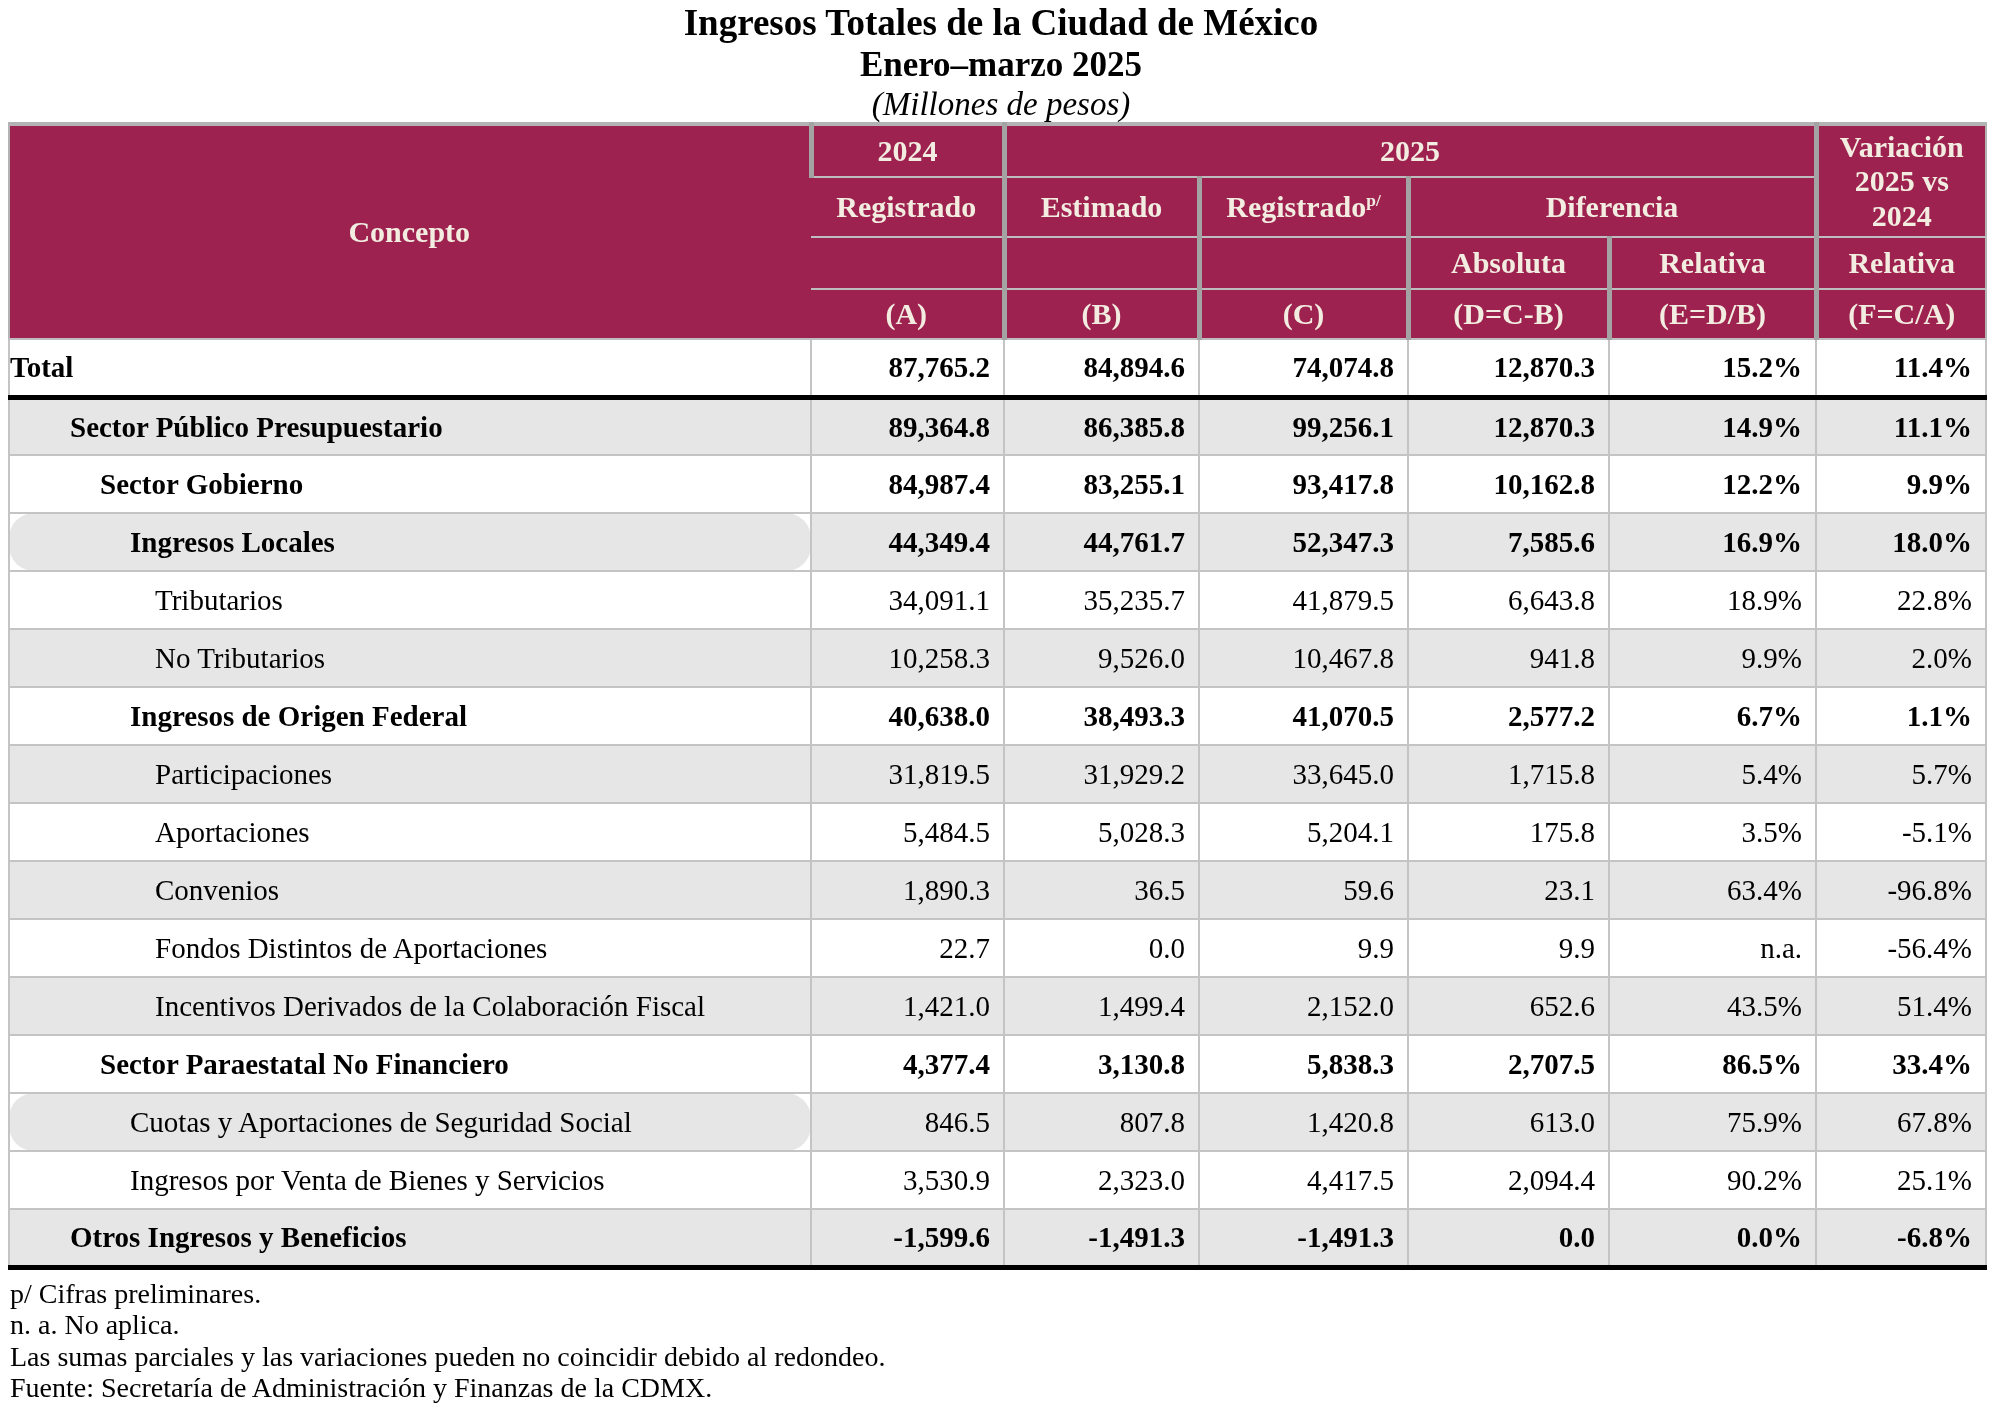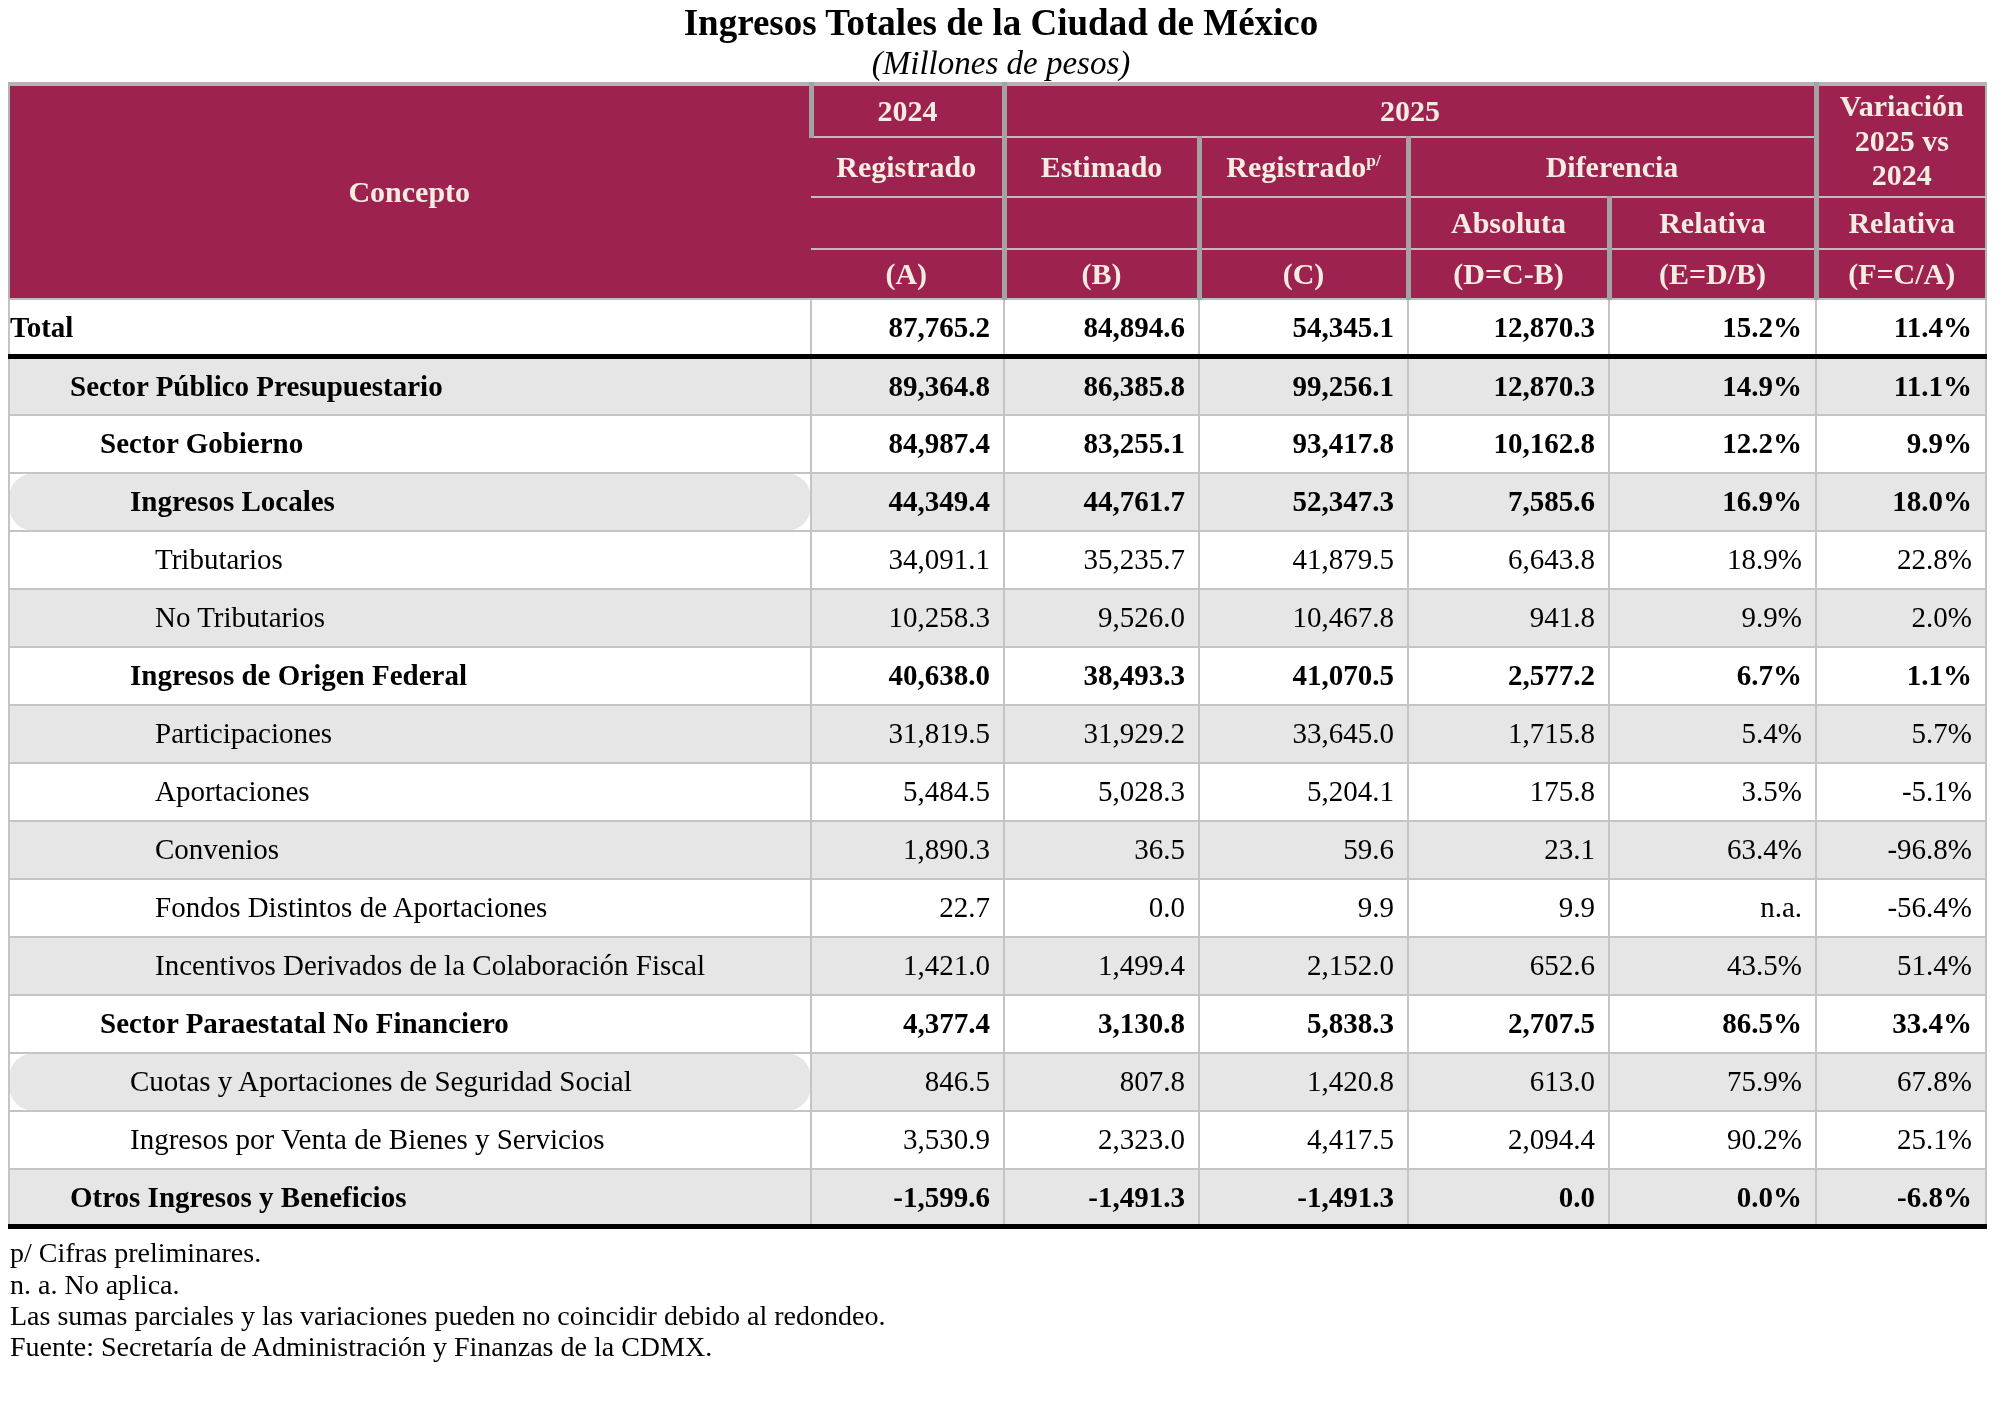--- a/index.html
+++ b/index.html
@@ -89,20 +89,21 @@
   .footnotes { margin: 8px 0 0 10px; }
   .footnote { font-size: 28px; line-height: 1.12; }
 </style>
 </head>
 <body>
 
 <div class="page">
 
   <div class="title-block">
     <div class="title-line1">Ingresos Totales de la Ciudad de México</div>
+    <div class="title-line2">Enero–marzo 2025</div>
     <div class="title-line3">(Millones de pesos)</div>
   </div>
 
   <table class="report">
     <colgroup>
       <col class="c-concepto">
         <col class="c-a">
         <col class="c-b">
         <col class="c-c">
       <col class="c-d">
@@ -137,21 +138,21 @@
         <th>(D=C-B)</th>
         <th>(E=D/B)</th>
         <th>(F=C/A)</th>
       </tr>
     </thead>
     <tbody id="table-body">
         <tr class="total-row bold">
           <td class="label lvl0">Total</td>
           <td class="num">87,765.2</td>
           <td class="num">84,894.6</td>
-          <td class="num">54,345.1</td>
+          <td class="num">74,074.8</td>
           <td class="num">12,870.3</td>
           <td class="num">15.2%</td>
           <td class="num">11.4%</td>
         </tr>
         <tr class="alt bold">
           <td class="label lvl1">Sector Público Presupuestario</td>
           <td class="num">89,364.8</td>
           <td class="num">86,385.8</td>
           <td class="num">99,256.1</td>
           <td class="num">12,870.3</td>

